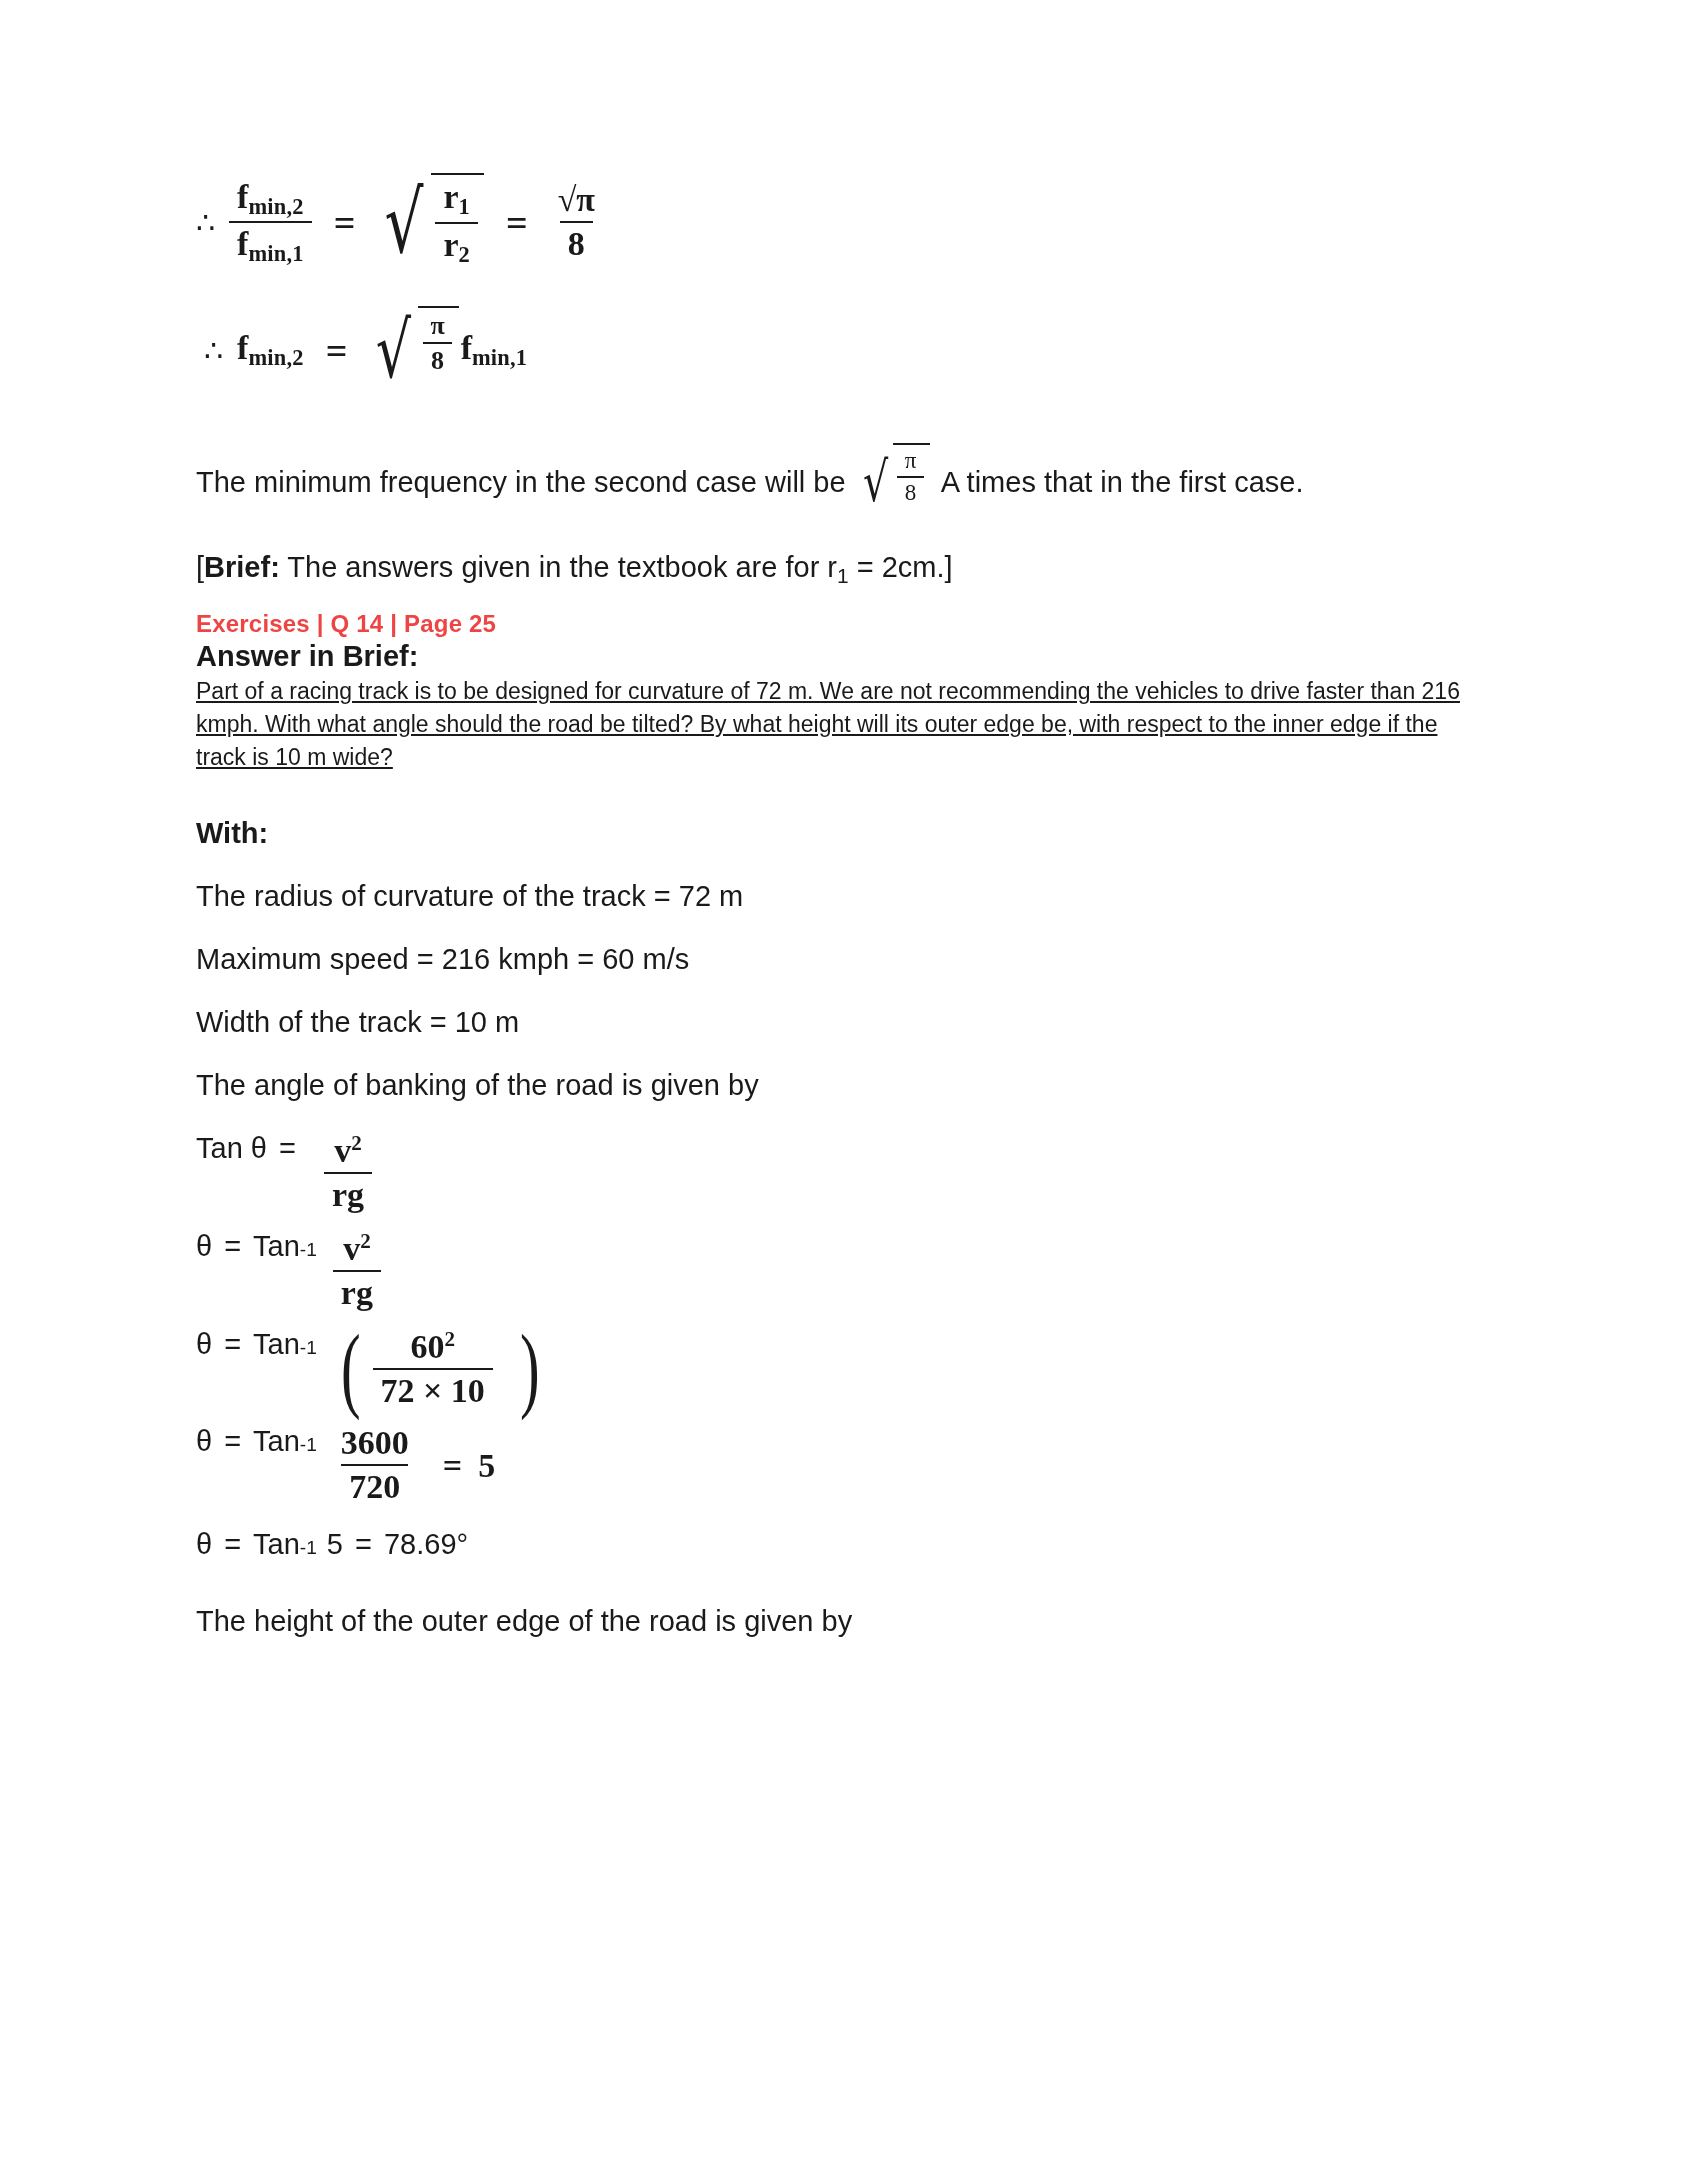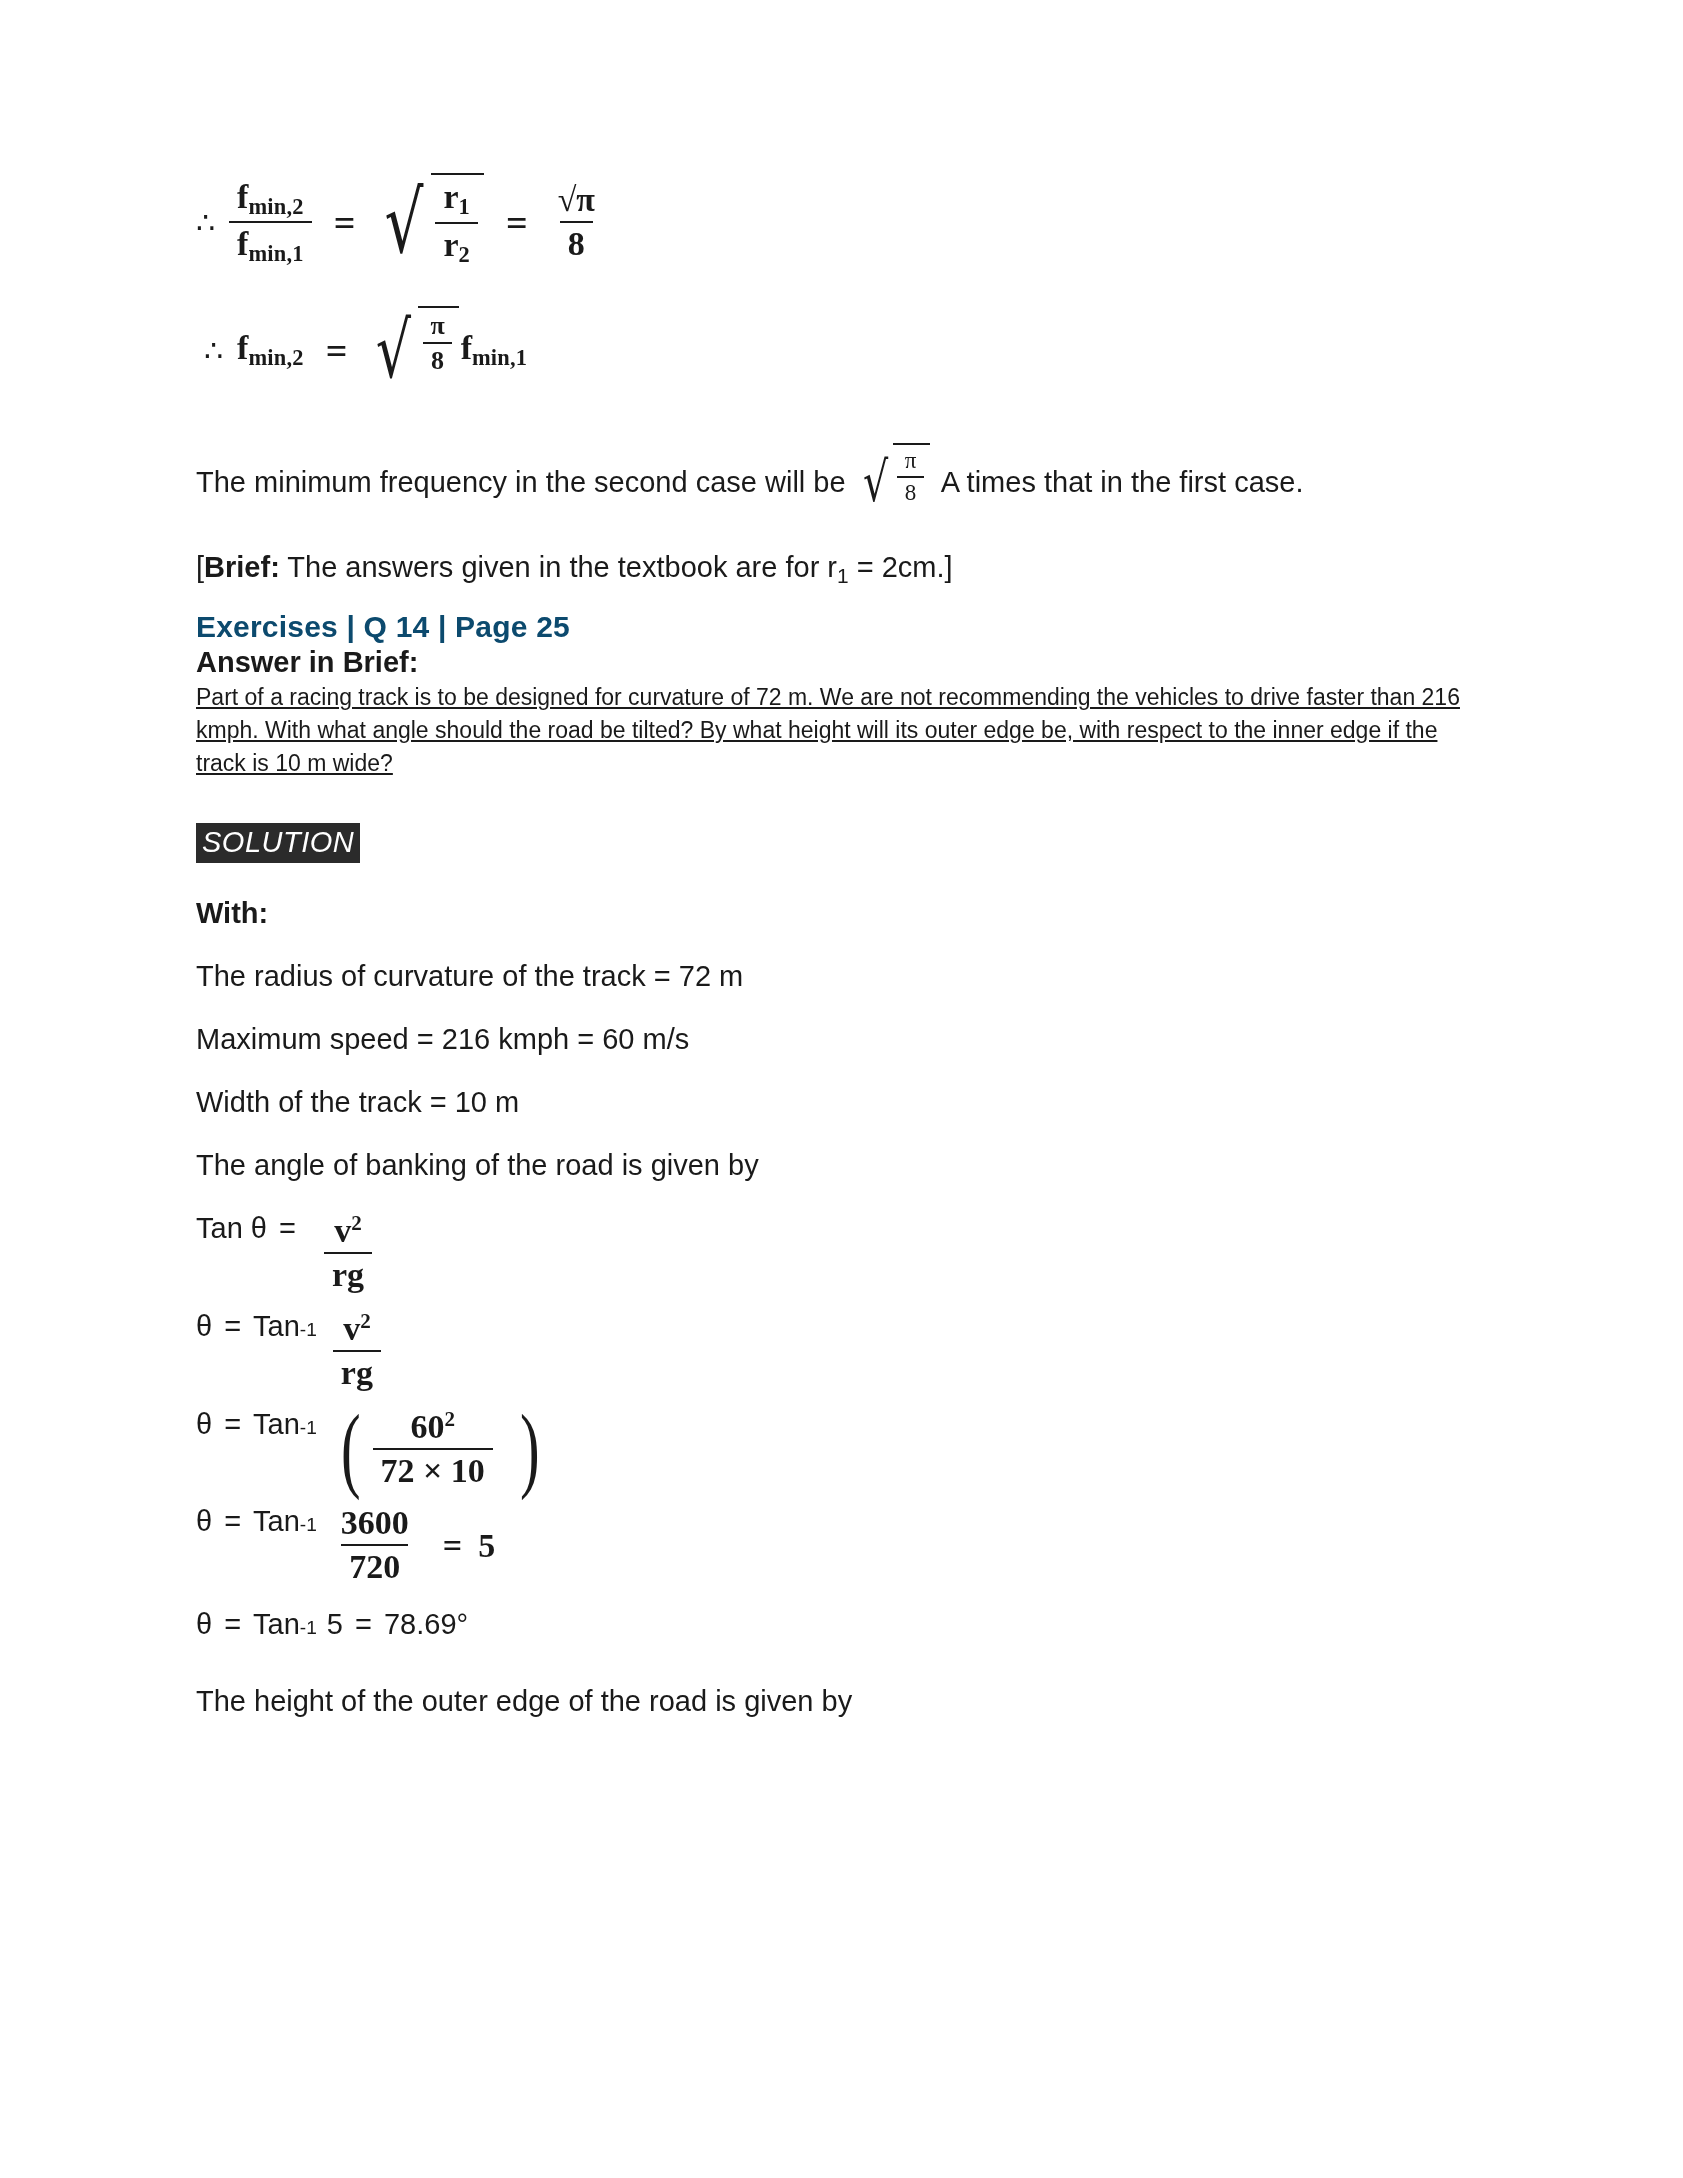--- a/index.html
+++ b/index.html
@@ -135,22 +135,22 @@
     font-family: "Liberation Sans", sans-serif;
     font-size: 29px;
     margin: 0 0 22px 0;
   }
   .note-line b { font-weight: bold; }
   .sub-s { font-size: 0.72em; vertical-align: -0.3em; }
 
   .exheading {
     font-family: "Liberation Sans", sans-serif;
     font-weight: bold;
-    font-size: 30px;
-    color: #0c4a6e;
+    font-size: 24px;
+    color: #ef4444;
     margin: 0 0 2px 0;
     letter-spacing: 0.2px;
   }
   .answer-brief {
     font-family: "Liberation Sans", sans-serif;
     font-weight: bold;
     font-size: 29px;
     margin: 0 0 2px 0;
   }
   .question {
@@ -315,23 +315,20 @@
       <span>A times that in the first case.</span>
     </p>
 
     <p class="note-line"><span>[</span><b>Brief:</b><span> The answers given in the textbook are for r</span><span class="sub-s">1</span><span> = 2cm.]</span></p>
 
     <div class="exheading">Exercises | Q 14 | Page 25</div>
     <div class="answer-brief">Answer in Brief:</div>
 
     <p class="question">Part of a racing track is to be designed for curvature of 72 m. We are not recommending the vehicles to drive faster than 216 kmph. With what angle should the road be tilted? By what height will its outer edge be, with respect to the inner edge if the track is 10 m wide?</p>
 
-    <div>
-      <span class="solution-tag">SOLUTION</span>
-    </div>
 
     <div class="given-label">With:</div>
     <div class="given-item">The radius of curvature of the track = 72 m</div>
     <div class="given-item">Maximum speed = 216 kmph = 60 m/s</div>
     <div class="given-item">Width of the track = 10 m</div>
     <div class="given-item">The angle of banking of the road is given by</div>
 
     <div class="deriv">
 
       <div class="deriv-row">

